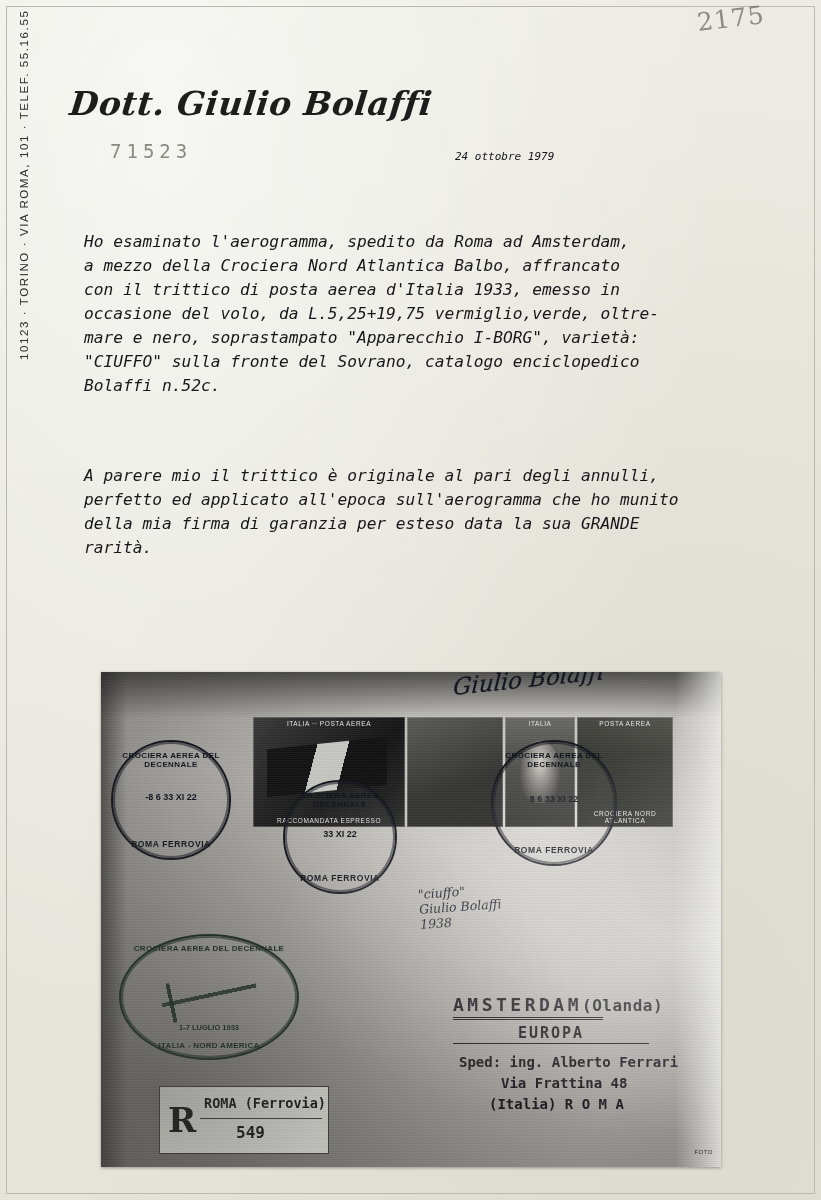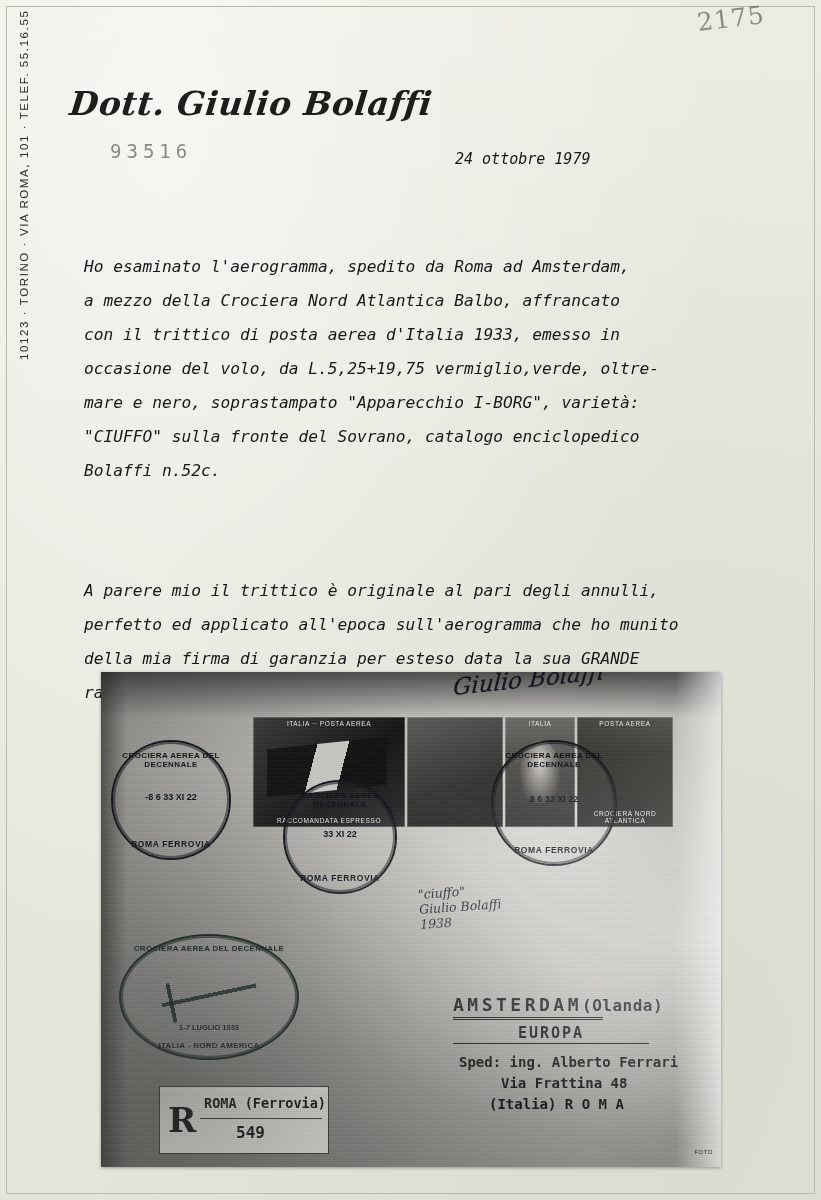--- a/index.html
+++ b/index.html
@@ -87,33 +87,33 @@
     letter-spacing: 5px;
     color: #8a8a82;
   }
 
   .doc-date {
     position: absolute;
     left: 455px;
     top: 150px;
     font-family: "DejaVu Sans Mono", monospace;
     font-style: italic;
-    font-size: 15px;
+    font-size: 11px;
     color: #17171a;
   }
 
   .body-text {
     position: absolute;
     left: 84px;
     top: 182px;
     width: 660px;
     font-family: "DejaVu Sans Mono", monospace;
     font-style: italic;
     font-size: 16.2px;
-    line-height: 34px;
+    line-height: 24px;
     color: #17171a;
     white-space: pre-wrap;
   }
   .para { margin: 0 0 18px 0; white-space: pre-wrap; }
 
   
   .photo {
     position: absolute;
     left: 101px;
     top: 672px;
@@ -364,21 +364,21 @@
 
 <div class="page">
   <div class="paper-texture"></div>
   <div class="page-border"></div>
 
   <div class="pencil-number">2175</div>
 
   <div class="side-imprint">10123 · TORINO · VIA ROMA, 101 · TELEF. 55.16.55</div>
 
   <div class="letterhead">Dott. Giulio Bolaffi</div>
-  <div class="serial">93516</div>
+  <div class="serial">71523</div>
   <div class="doc-date">24 ottobre 1979</div>
 
   <div class="body-text">
     <p class="para">Ho esaminato l'aerogramma, spedito da Roma ad Amsterdam,
 a mezzo della Crociera Nord Atlantica Balbo, affrancato
 con il trittico di posta aerea d'Italia 1933, emesso in
 occasione del volo, da L.5,25+19,75 vermiglio,verde, oltre-
 mare e nero, soprastampato "Apparecchio I-BORG", varietà:
 "CIUFFO" sulla fronte del Sovrano, catalogo enciclopedico
 Bolaffi n.52c.</p>

